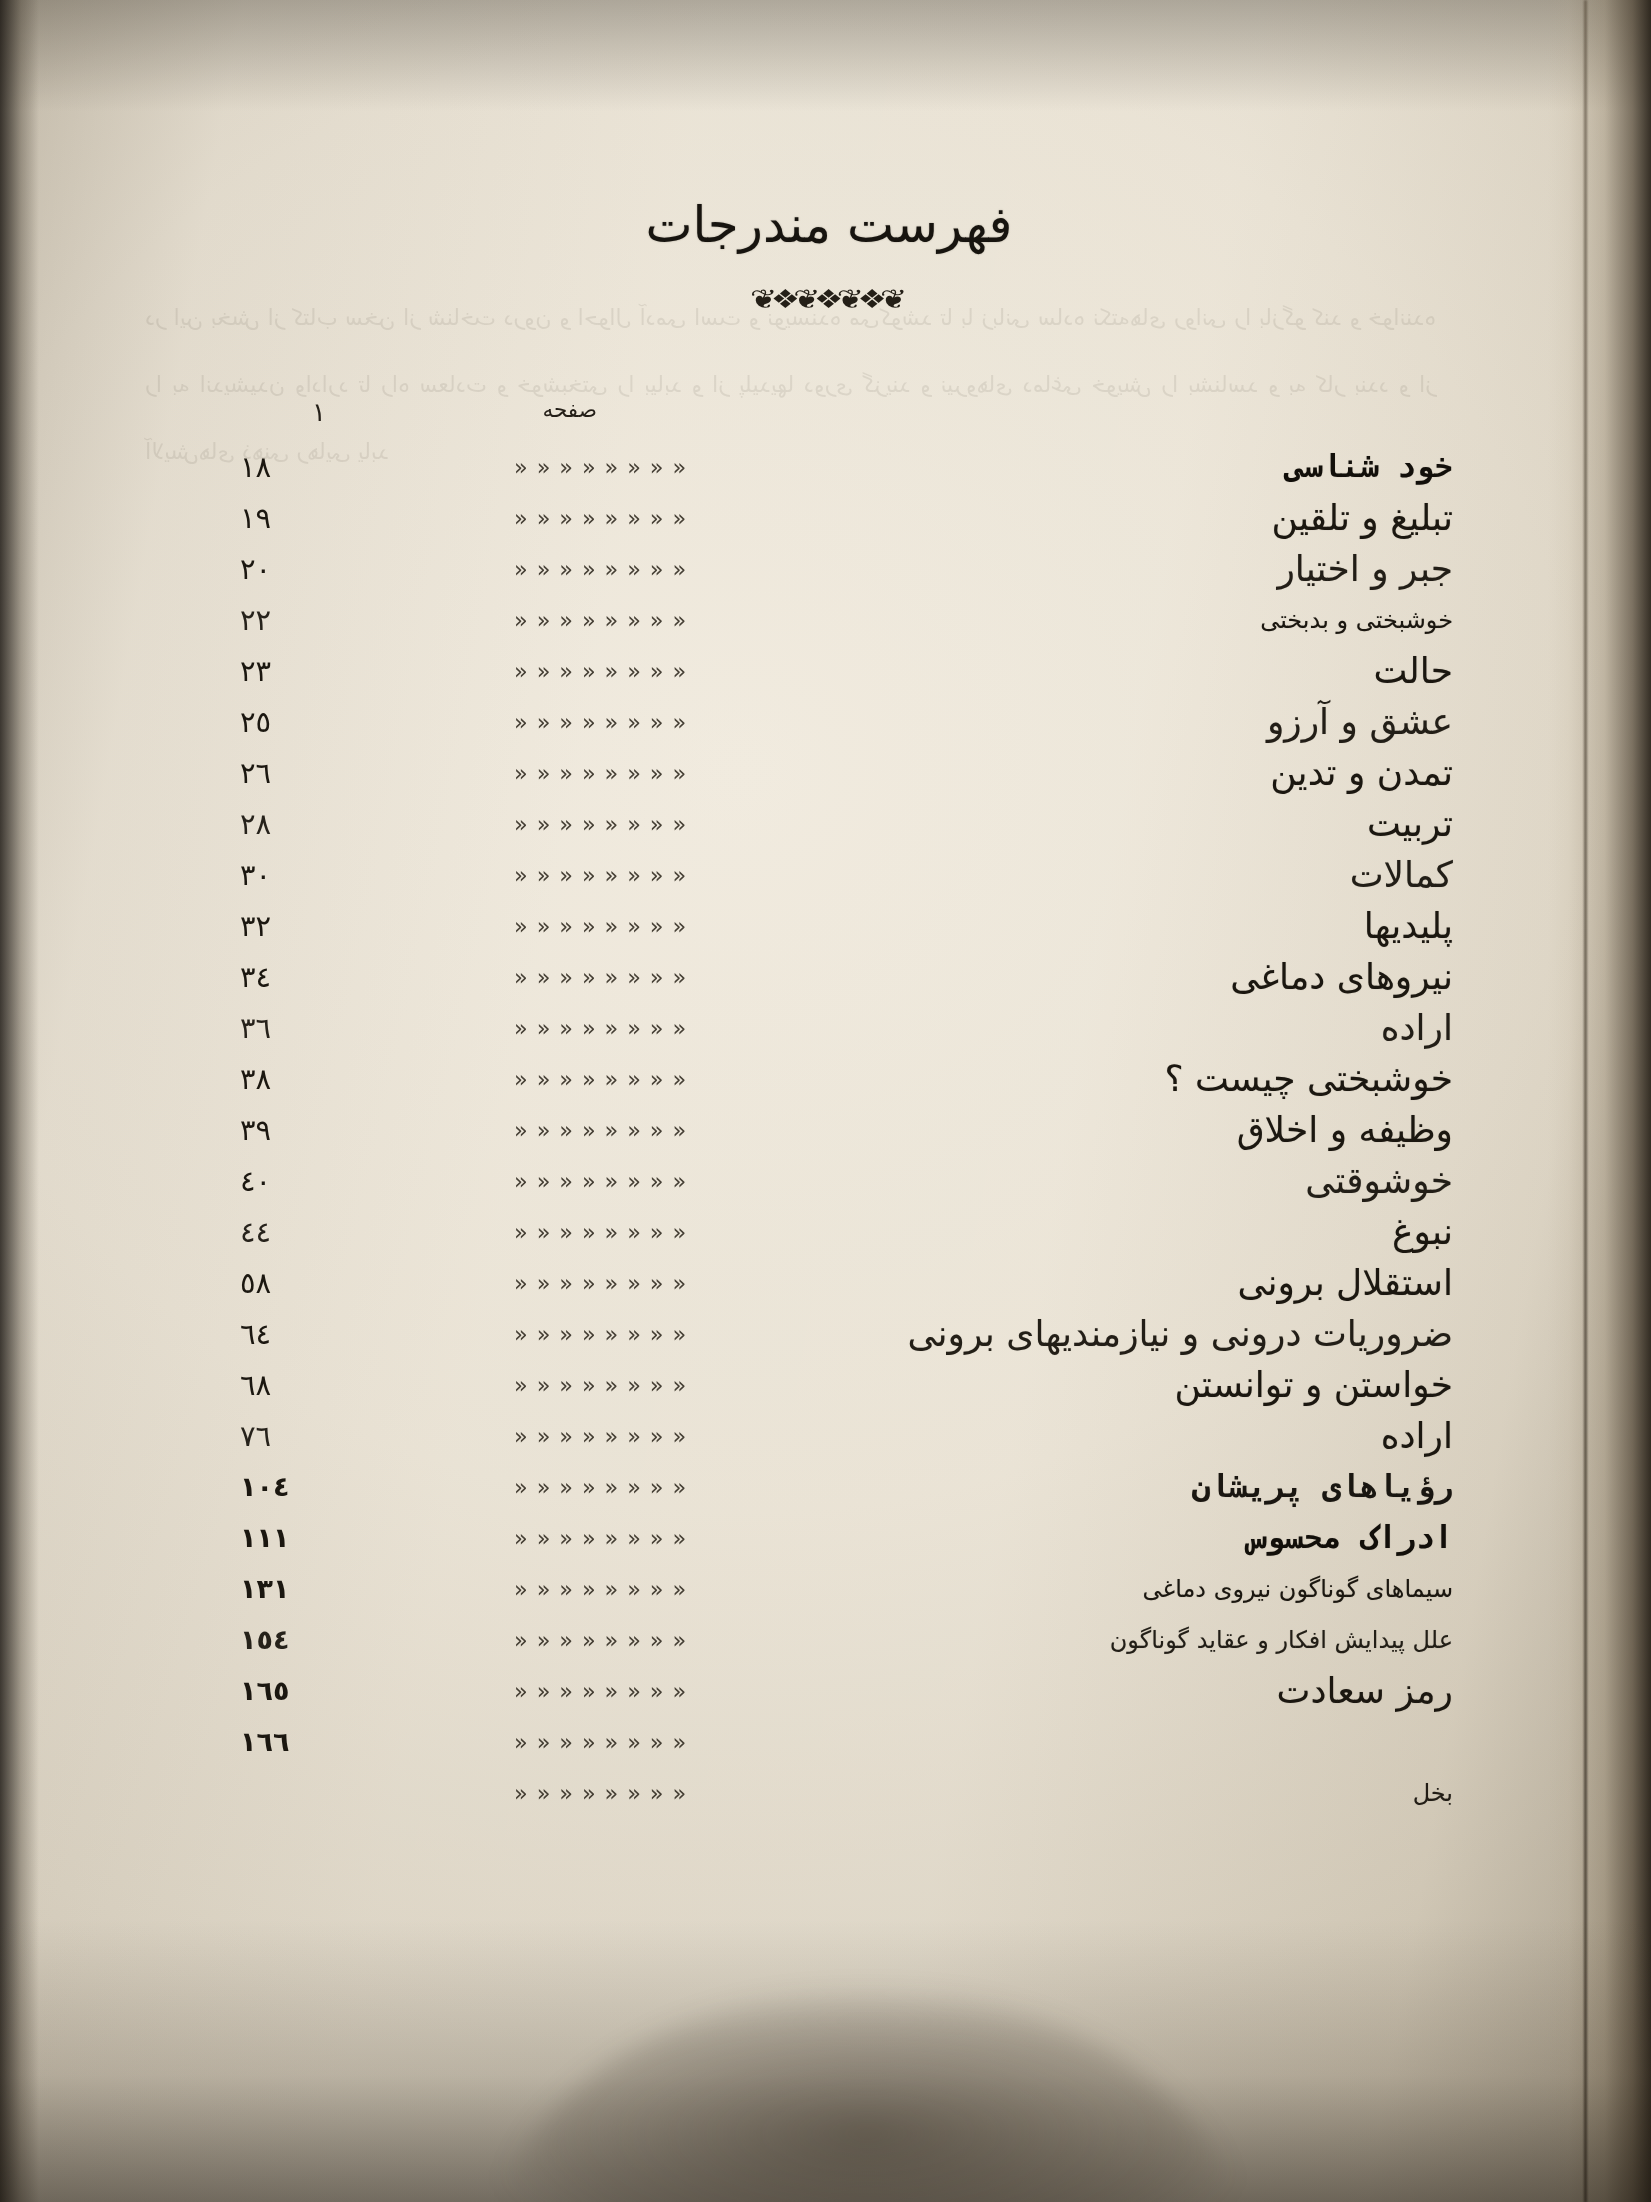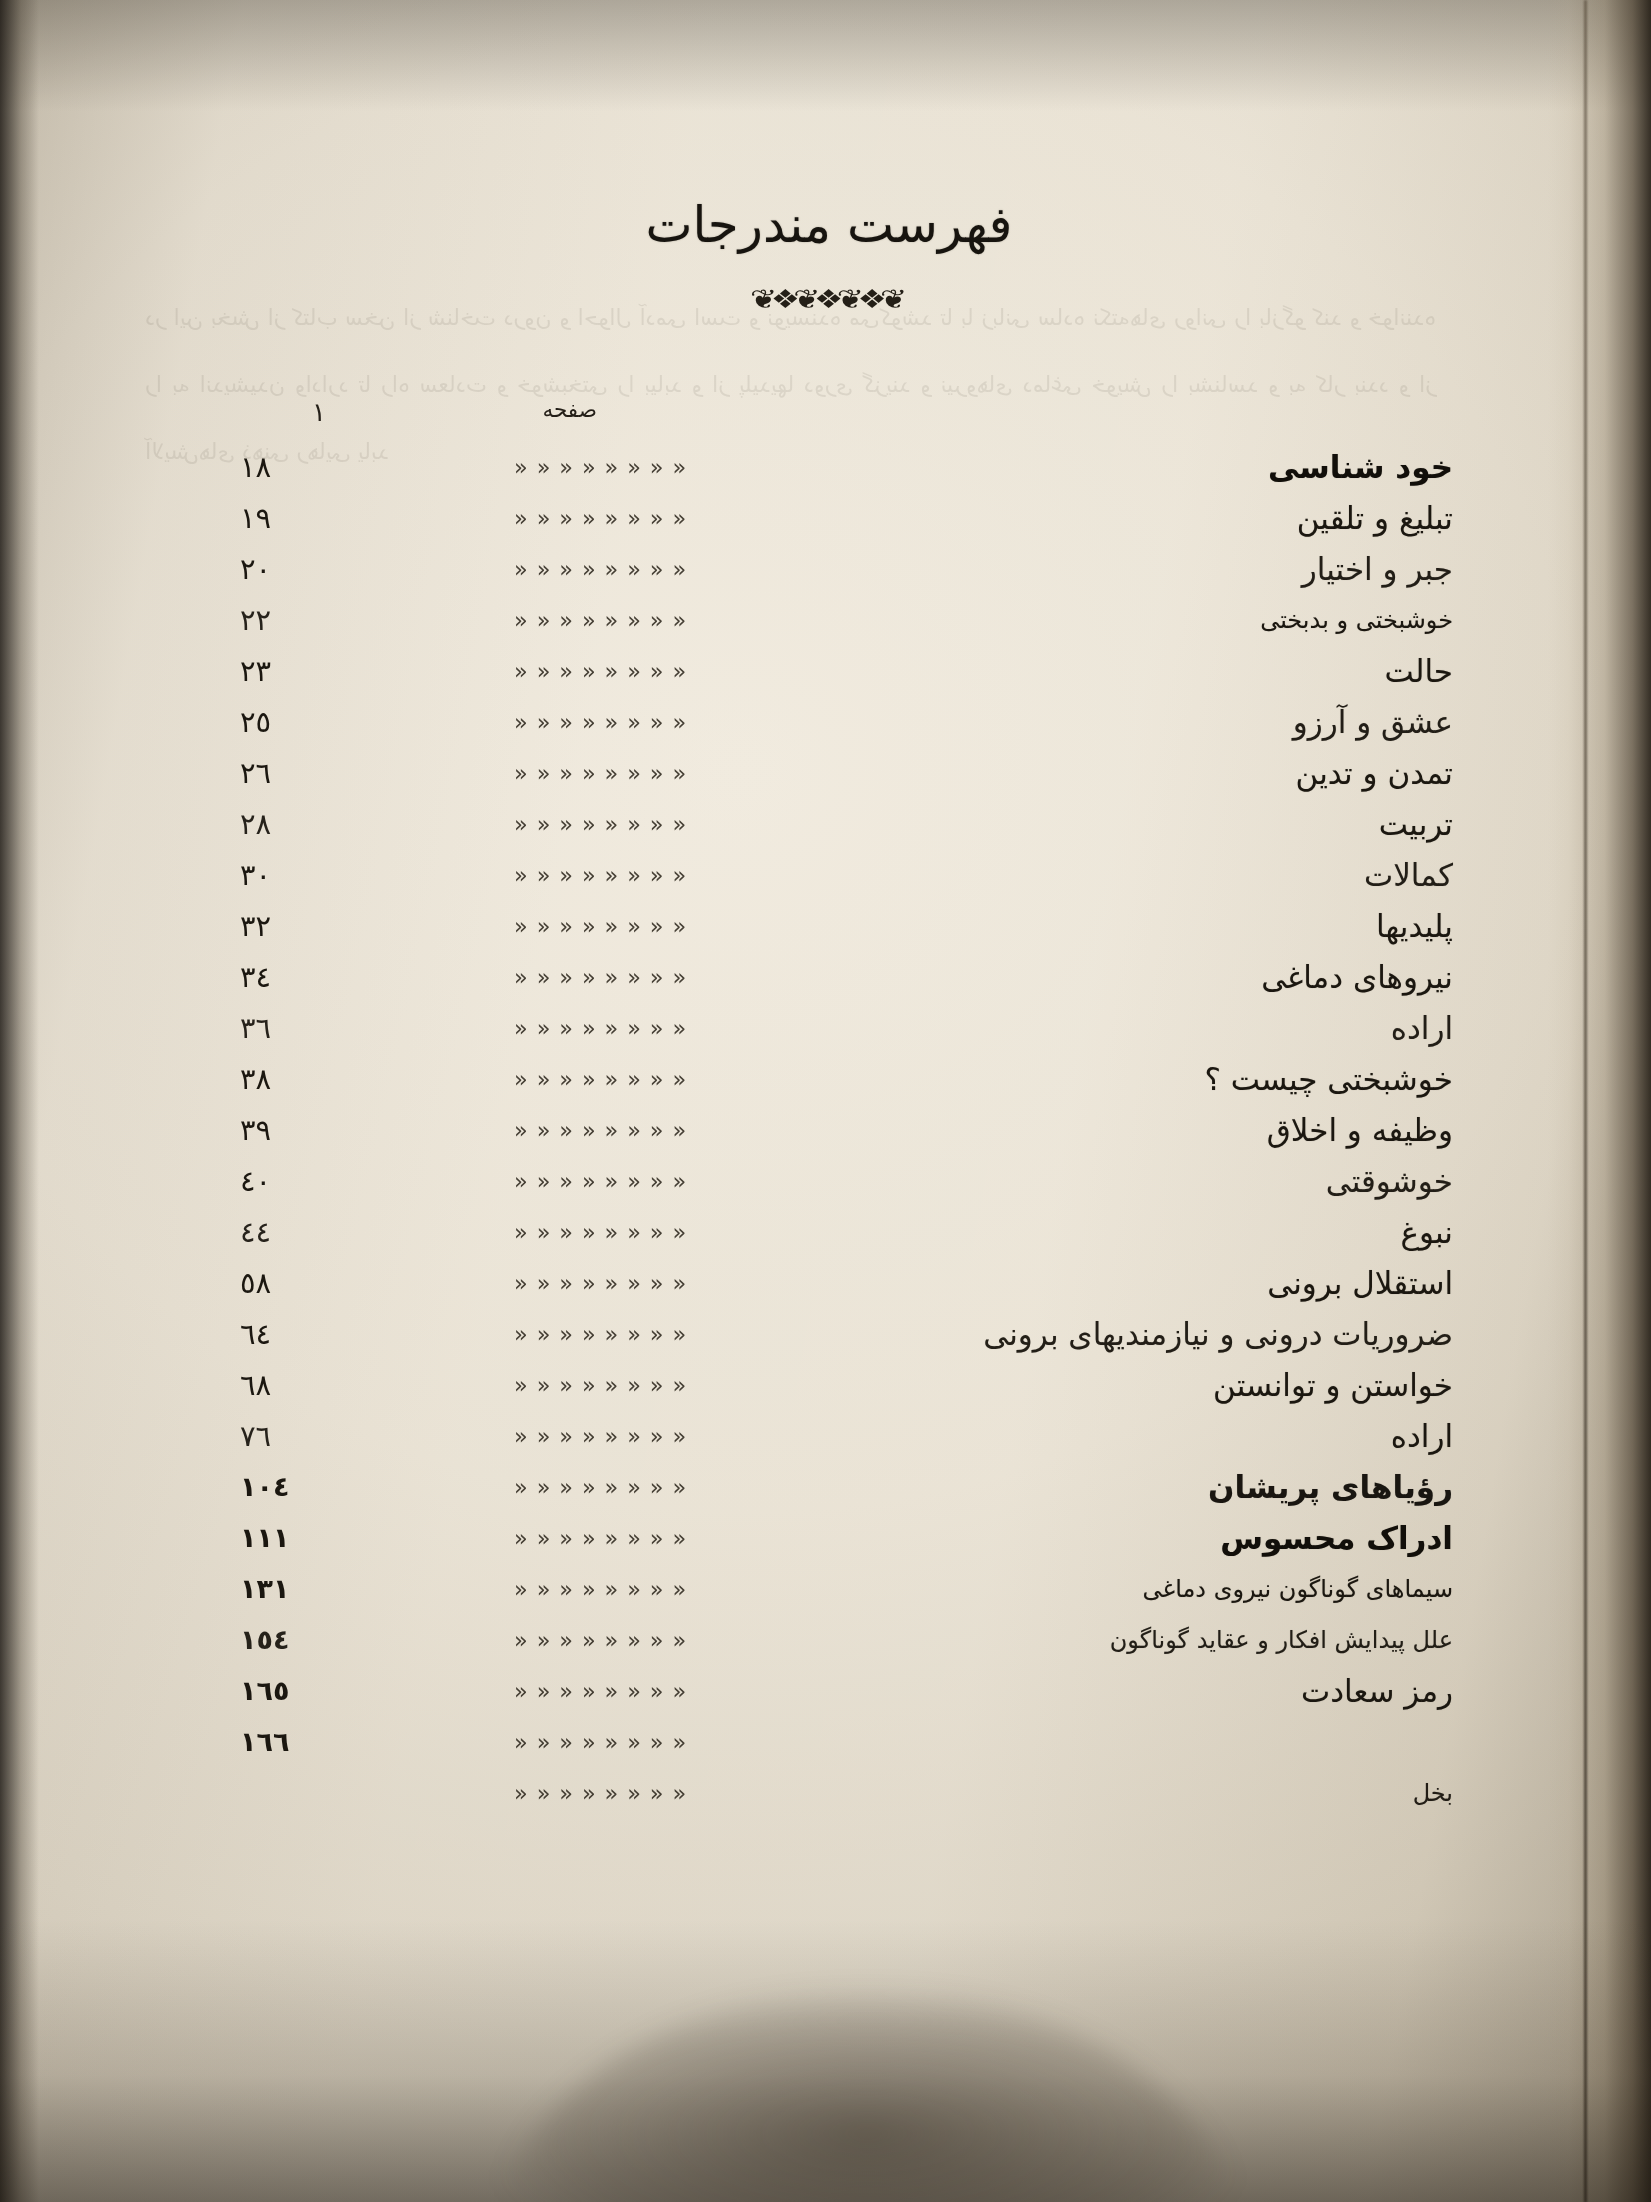--- a/index.html
+++ b/index.html
@@ -145,29 +145,30 @@
   }
   .row {
     position: relative;
     height: 51px;
     display: flex;
     align-items: center;
   }
   .row .label {
     position: absolute;
     right: 198px;
-    font-size: 31px;
+    font-size: 36px;
     white-space: nowrap;
     color: #1b1710;
     text-shadow: 0 0 0.9px rgba(40,34,24,0.30);
   }
   .row .label.bold {
     font-size: 31px;
     font-weight: bold;
     color: #120f0a;
+    font-family: Liberation Mono, monospace;
   }
   .row .label.small {
     font-size: 24px;
   }
   .row .dots {
     position: absolute;
     right: 964px;
     width: 284px;
     font-size: 22.4px;
     color: #2a241a;

